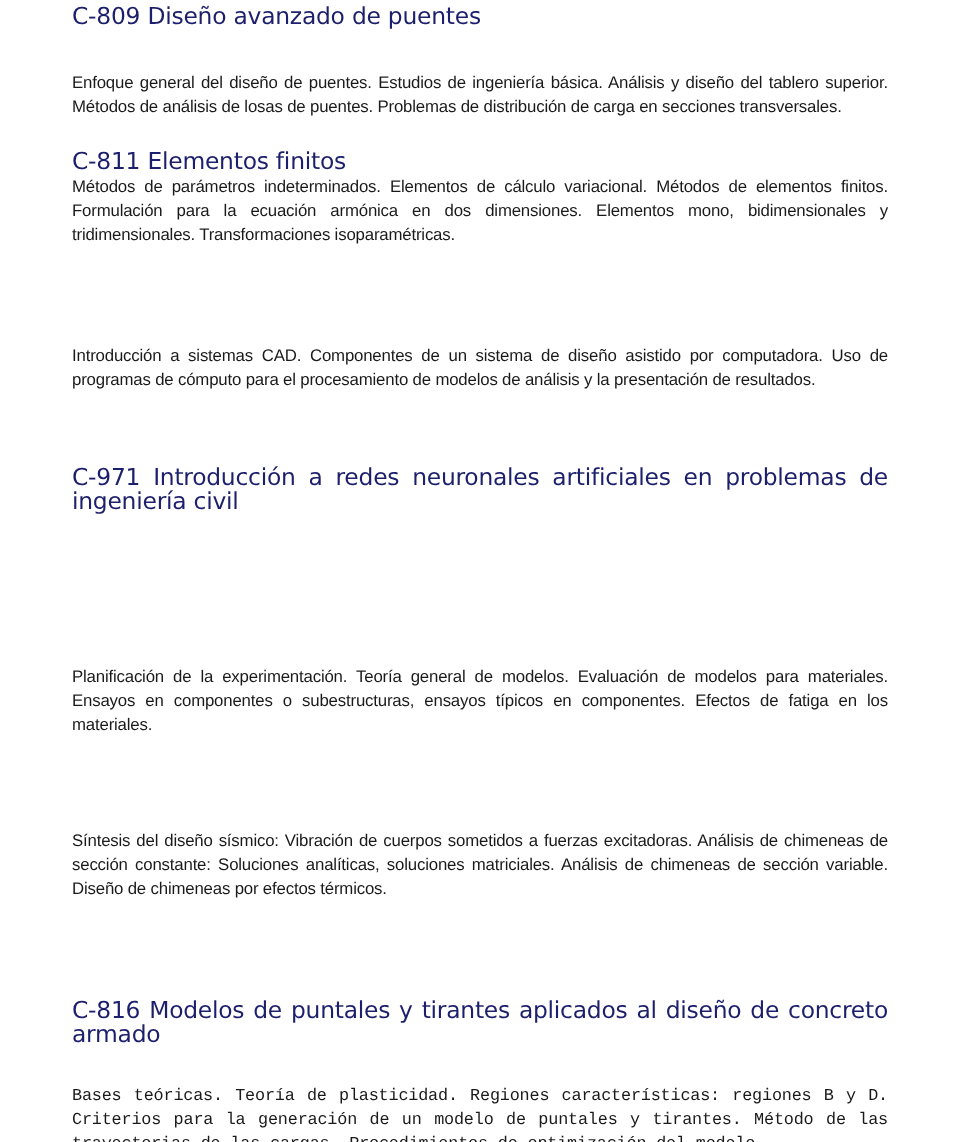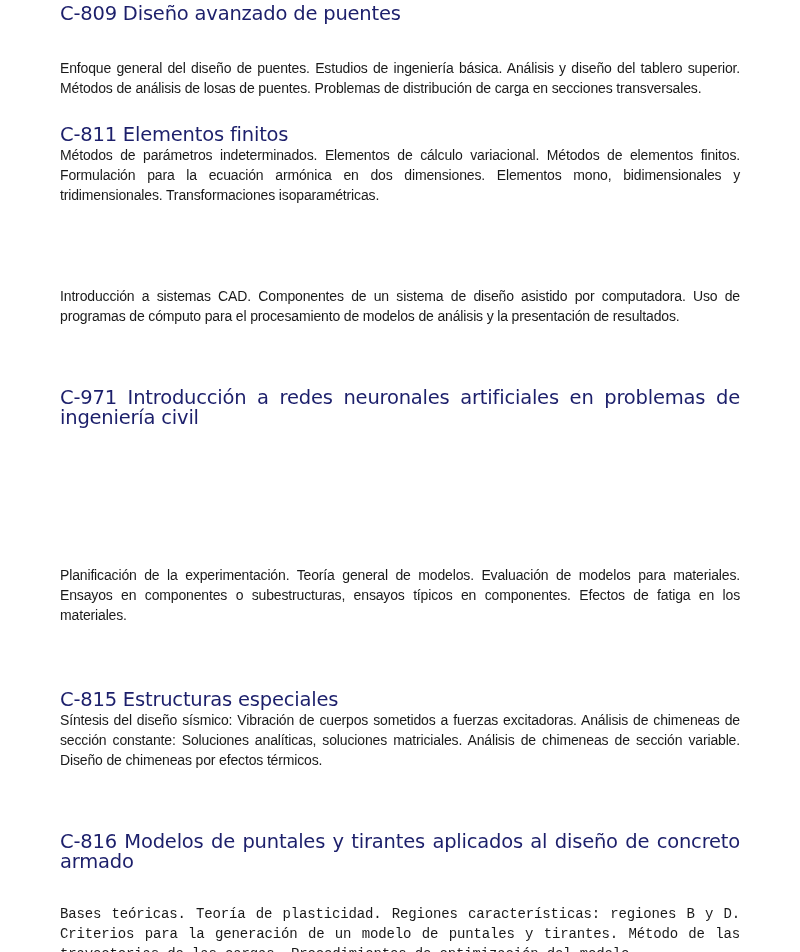--- a/index.html
+++ b/index.html
@@ -61,25 +61,24 @@
 
   <section class="course" style="top:266px;">
     <p class="course-desc" style="margin-top:20px;">Introducción a sistemas CAD. Componentes de un sistema de diseño asistido por computadora. Uso de programas de cómputo para el procesamiento de modelos de análisis y la presentación de resultados.</p>
   </section>
 
   <section class="course" style="top:388px;">
     <h2 class="course-title">C-971 Introducción a redes neuronales artificiales en problemas de ingeniería civil</h2>
   </section>
 
   <section class="course" style="top:549px;">
-    <p class="course-desc" style="margin-top:16px;">Planificación de la experimentación. Teoría general de modelos. Evaluación de modelos para materiales. Ensayos en componentes o subestructuras, ensayos típicos en componentes. Efectos de fatiga en los materiales.</p>
+    <p class="course-desc" style="margin-top:4px;">Planificación de la experimentación. Teoría general de modelos. Evaluación de modelos para materiales. Ensayos en componentes o subestructuras, ensayos típicos en componentes. Efectos de fatiga en los materiales.</p>
   </section>
 
   <section class="course" style="top:690px;">
-    <h2 class="course-title">C-815 Estructuras especiales</h2>
     <p class="course-desc" style="">Síntesis del diseño sísmico: Vibración de cuerpos sometidos a fuerzas excitadoras. Análisis de chimeneas de sección constante: Soluciones analíticas, soluciones matriciales.  Análisis de chimeneas de sección variable. Diseño de chimeneas por efectos térmicos.</p>
   </section>
 
   <section class="course" style="top:832px;">
     <h2 class="course-title">C-816 Modelos de puntales y tirantes aplicados al diseño de concreto armado</h2>
     <p class="course-desc" style="margin-top:32px;font-family:Liberation Mono, monospace;">Bases teóricas. Teoría de plasticidad. Regiones características: regiones B y D. Criterios para la generación de un modelo de puntales y tirantes. Método de las trayectorias de las cargas. Procedimientos de optimización del modelo.</p>
   </section>
 
 </div>
 

